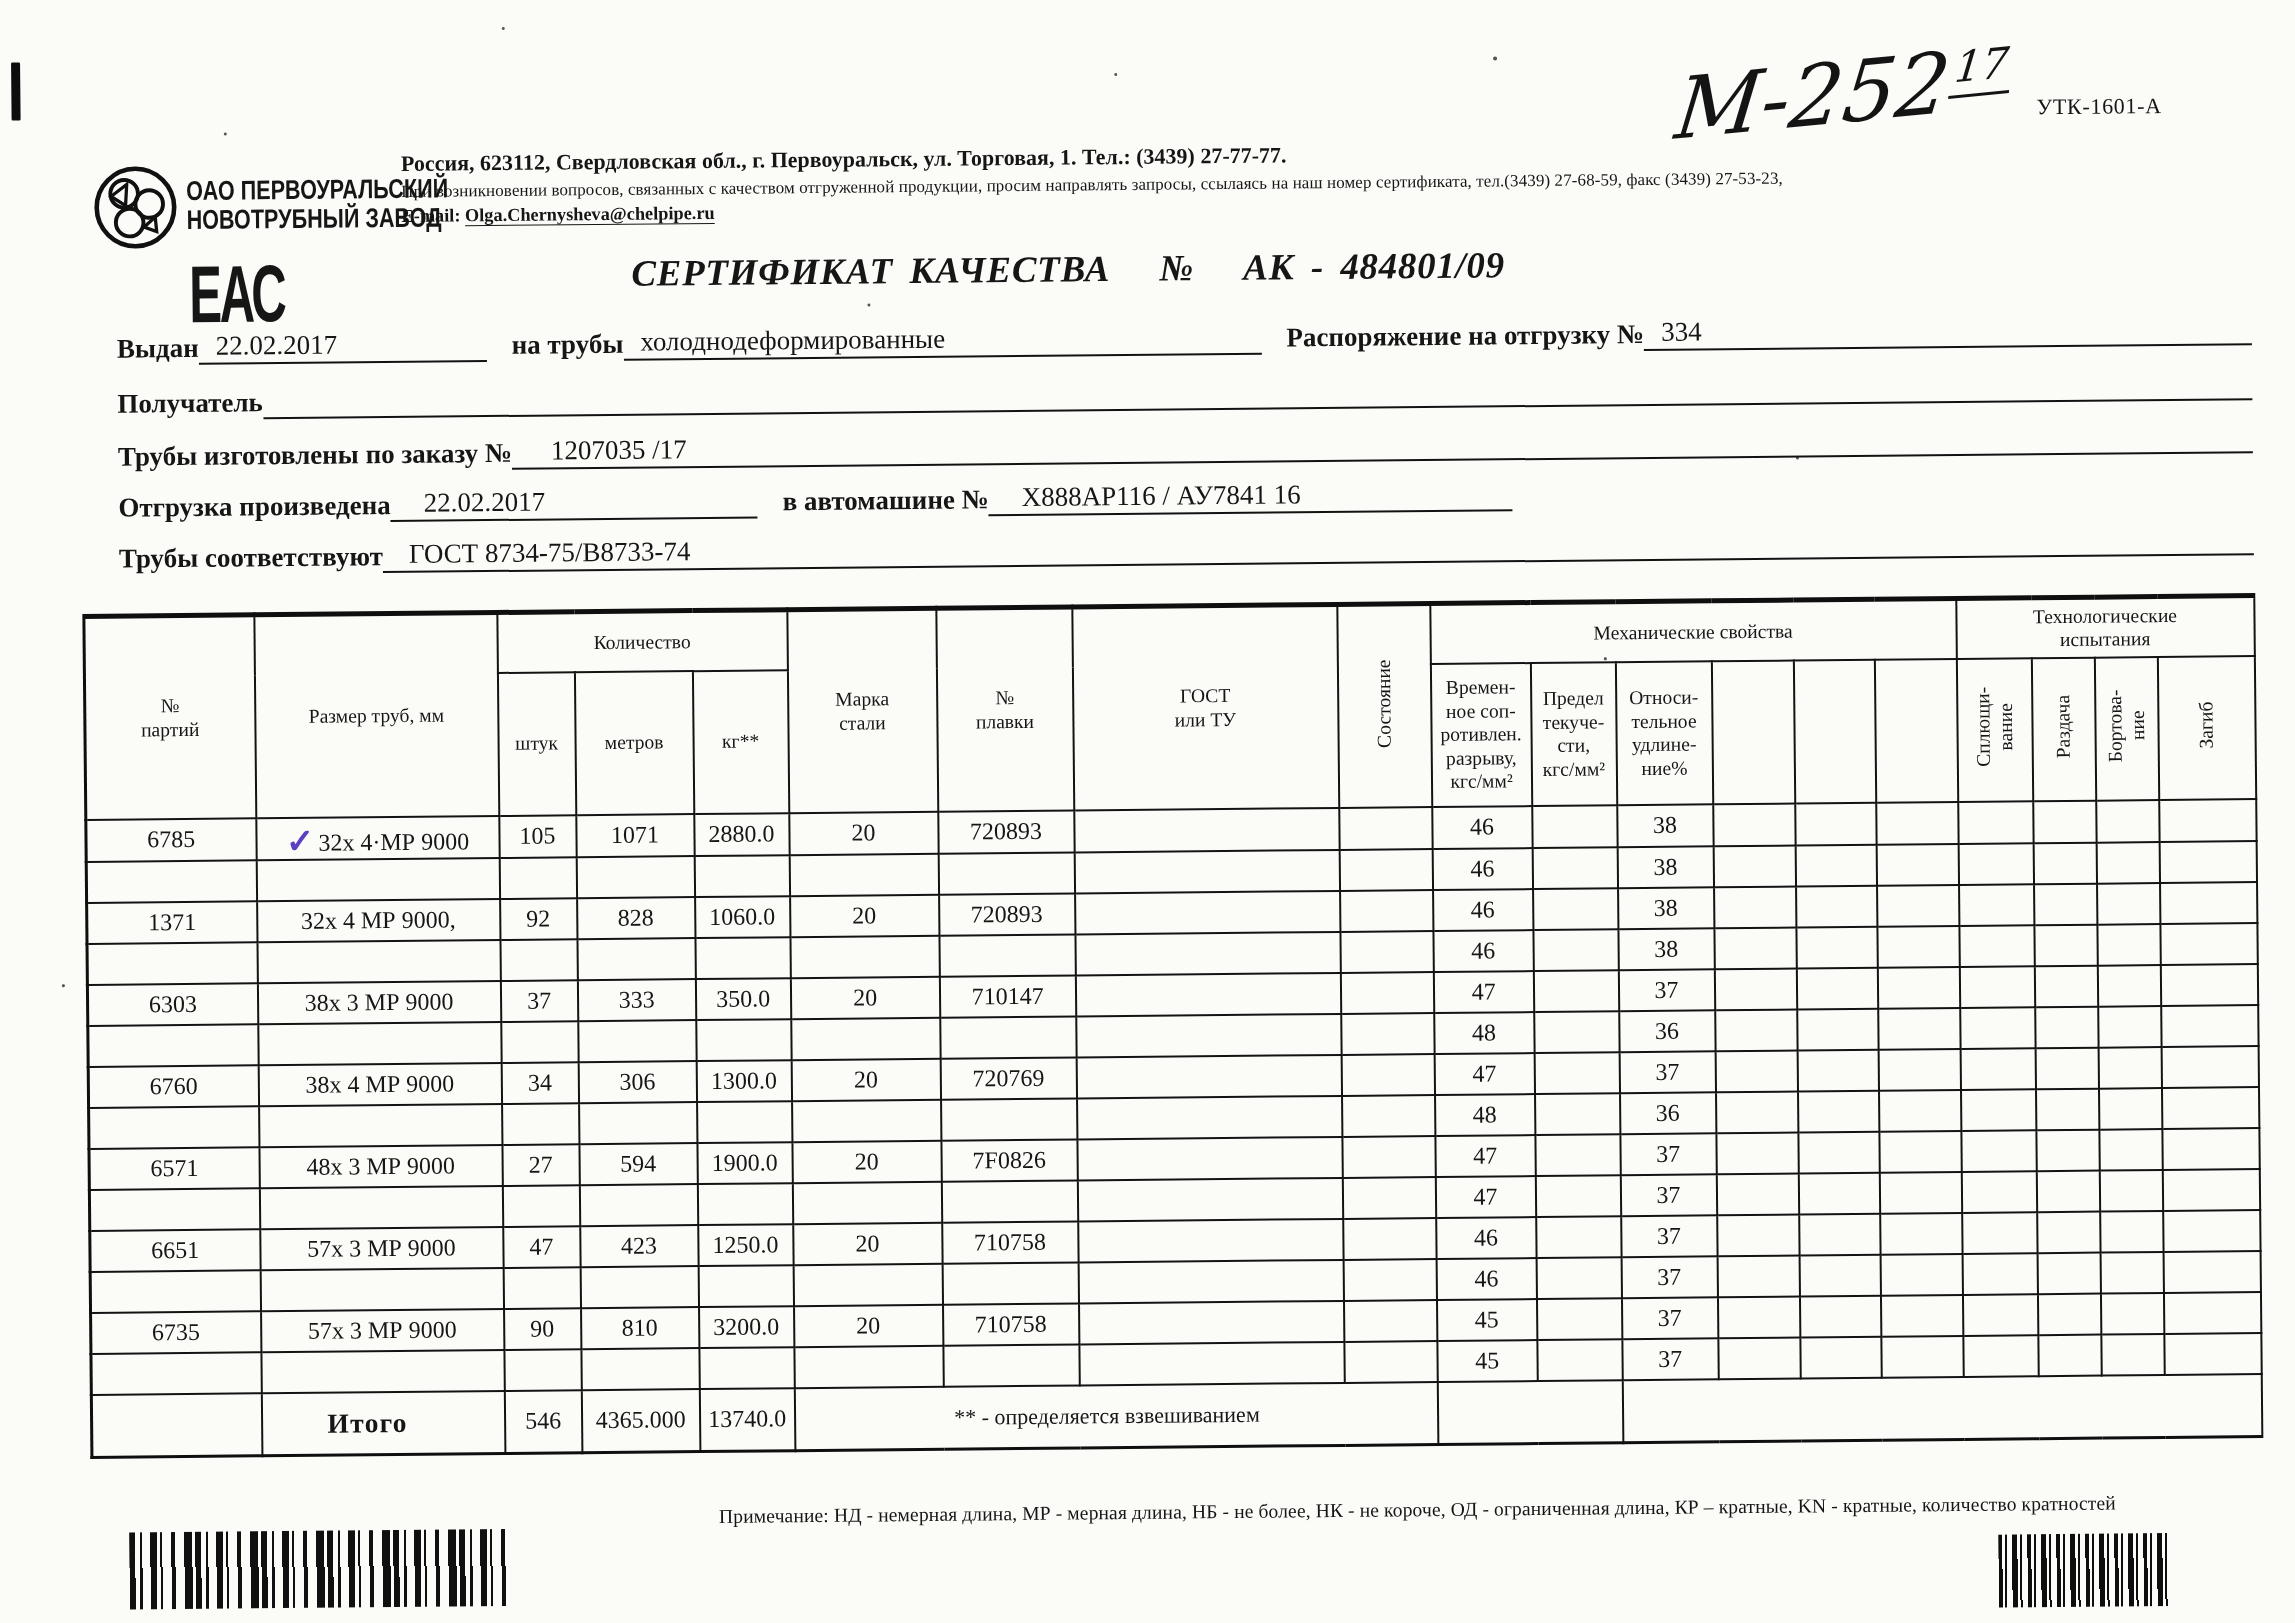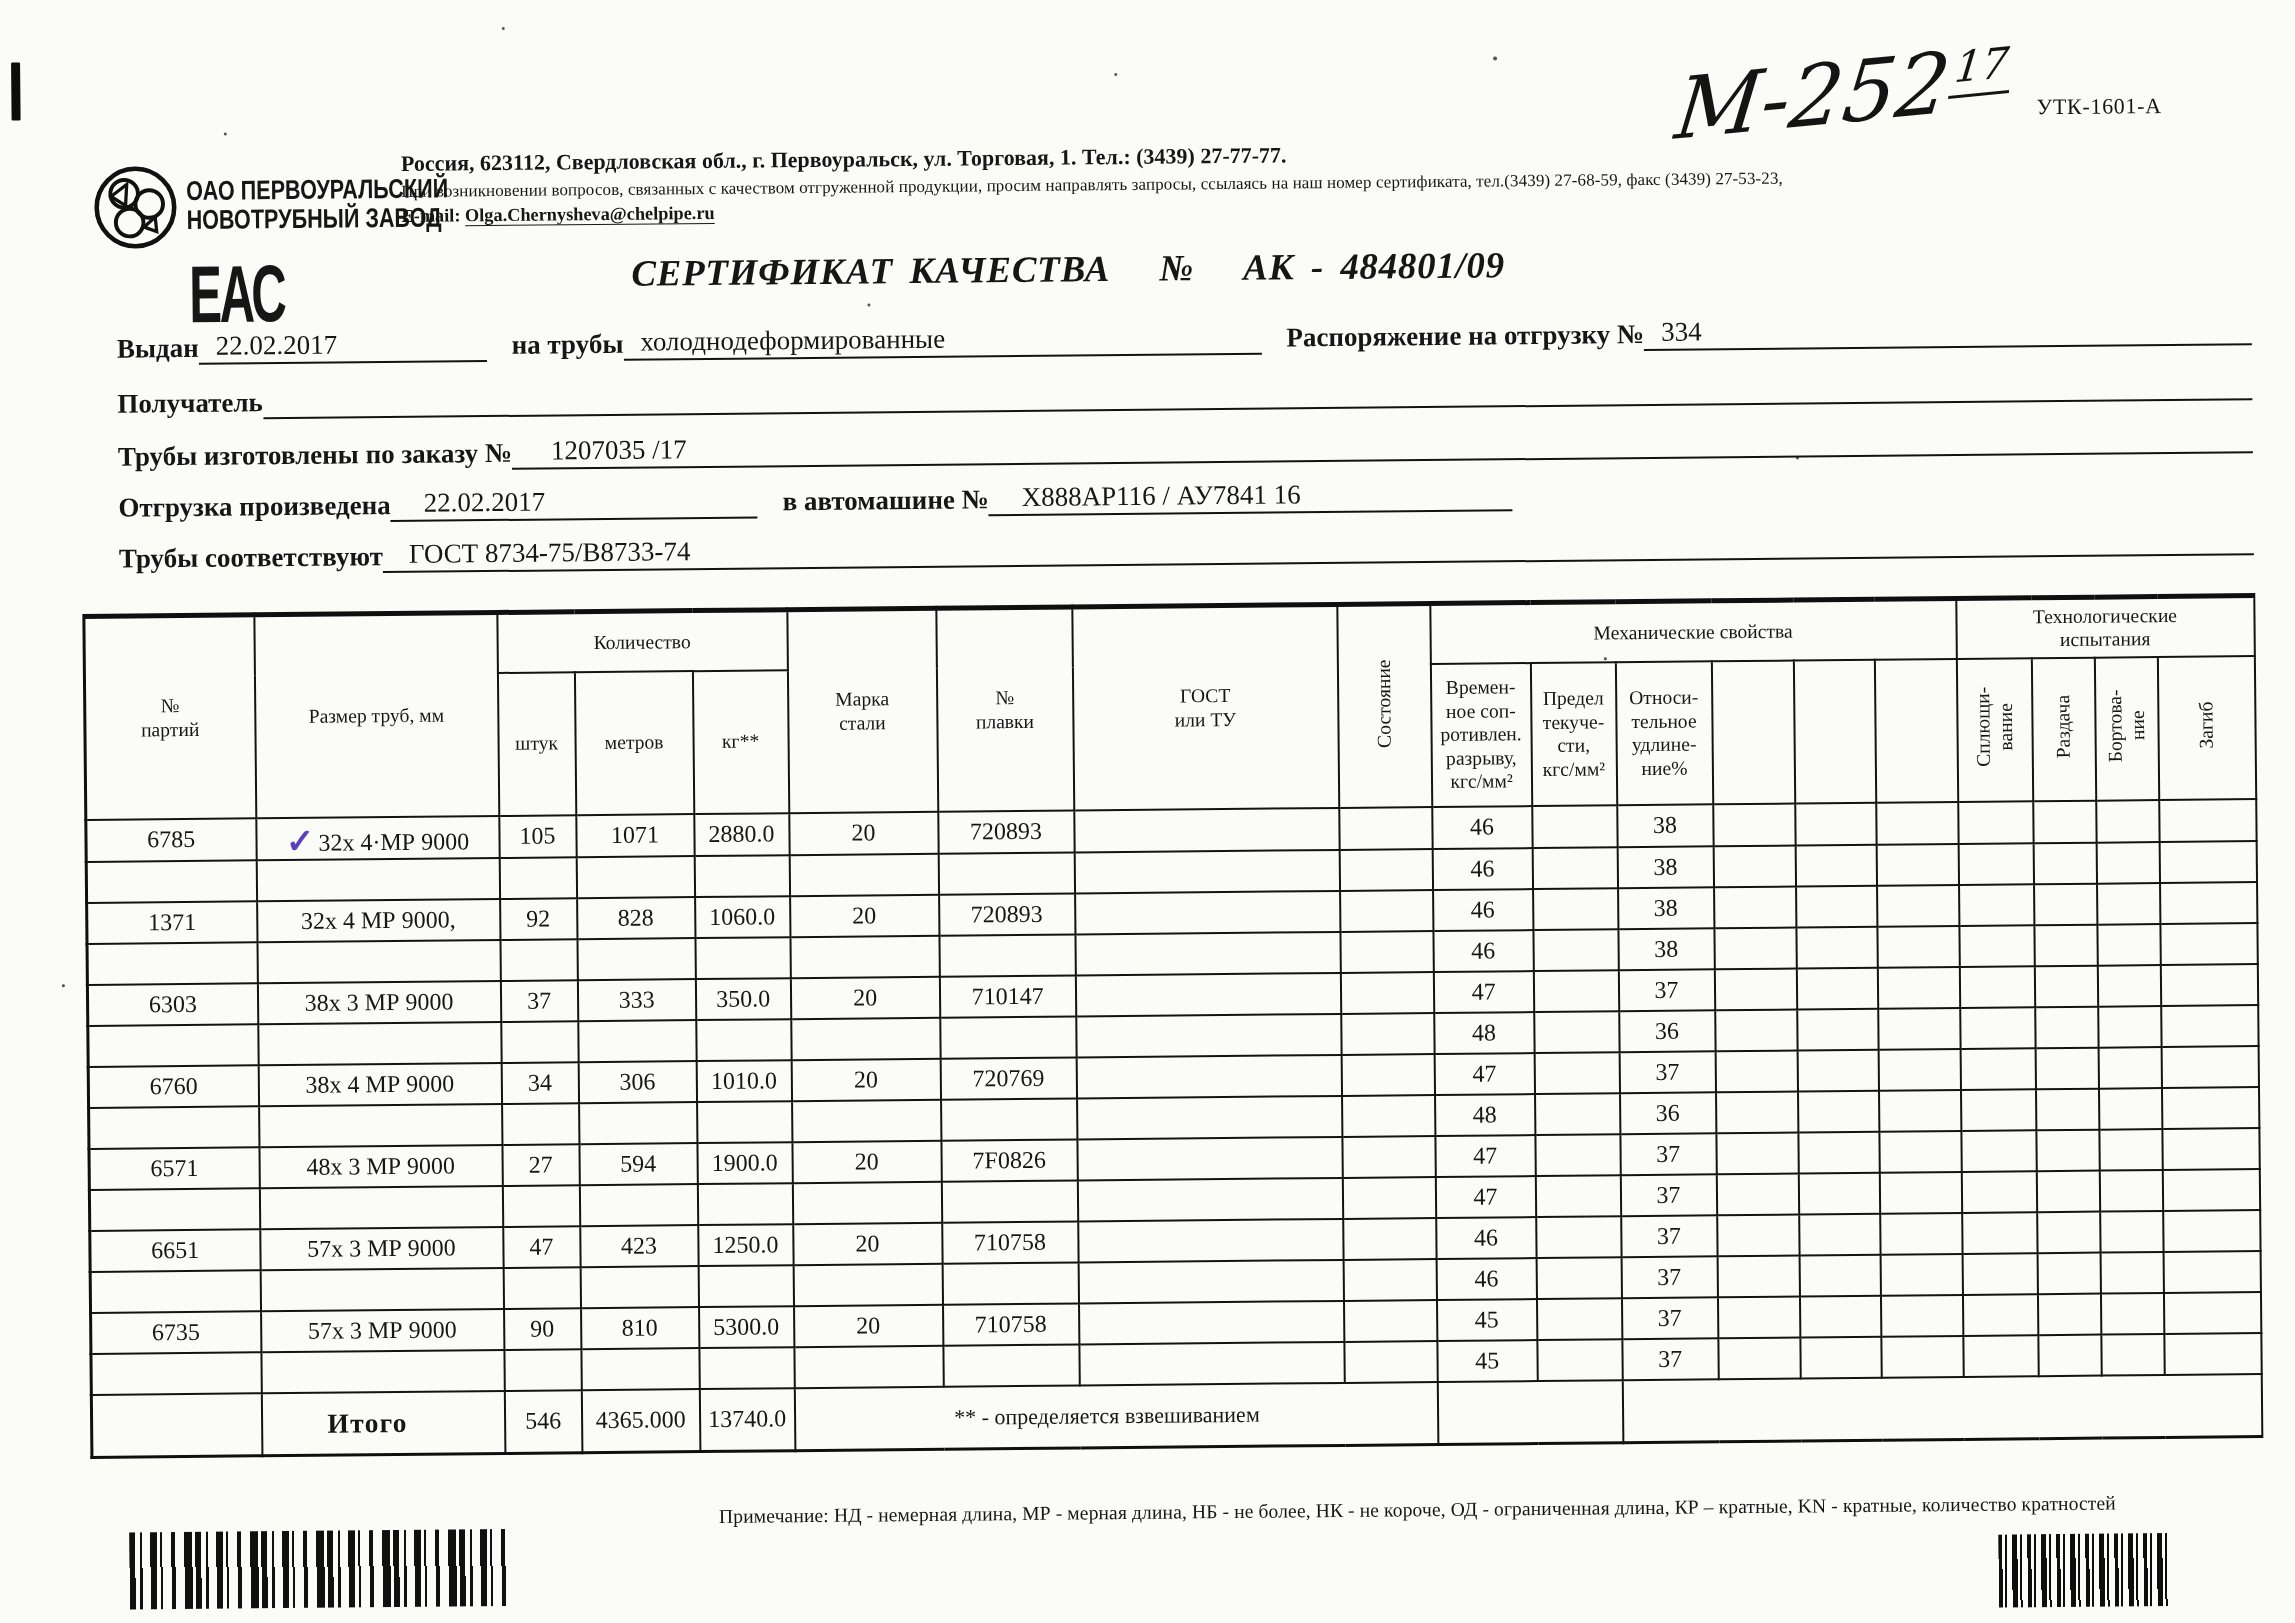--- a/index.html
+++ b/index.html
@@ -379,21 +379,21 @@
           <td></td>
           <td></td>
           <td></td>
           <td></td>
         </tr>
         <tr class="r-data">
           <td>6760</td>
           <td class="size-cell">38х 4 МР 9000</td>
           <td>34</td>
           <td>306</td>
-          <td>1010.0</td>
+          <td>1300.0</td>
           <td>20</td>
           <td>720769</td>
           <td></td>
           <td></td>
           <td>47</td>
           <td></td>
           <td>37</td>
           <td></td>
           <td></td>
           <td></td>
@@ -505,21 +505,21 @@
           <td></td>
           <td></td>
           <td></td>
           <td></td>
         </tr>
         <tr class="r-data">
           <td>6735</td>
           <td class="size-cell">57х 3 МР 9000</td>
           <td>90</td>
           <td>810</td>
-          <td>5300.0</td>
+          <td>3200.0</td>
           <td>20</td>
           <td>710758</td>
           <td></td>
           <td></td>
           <td>45</td>
           <td></td>
           <td>37</td>
           <td></td>
           <td></td>
           <td></td>

